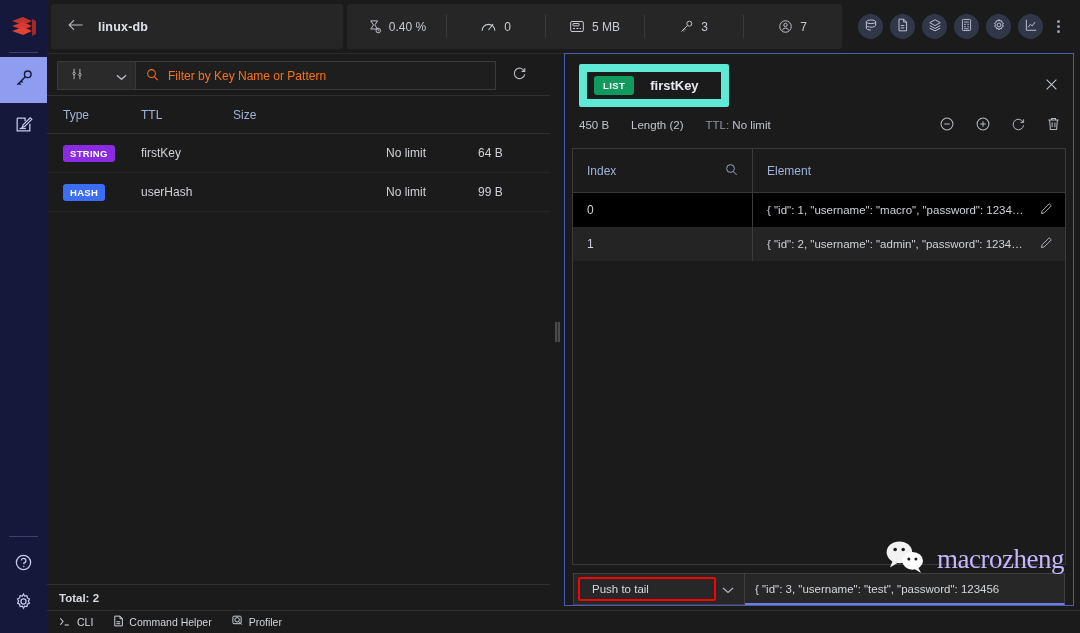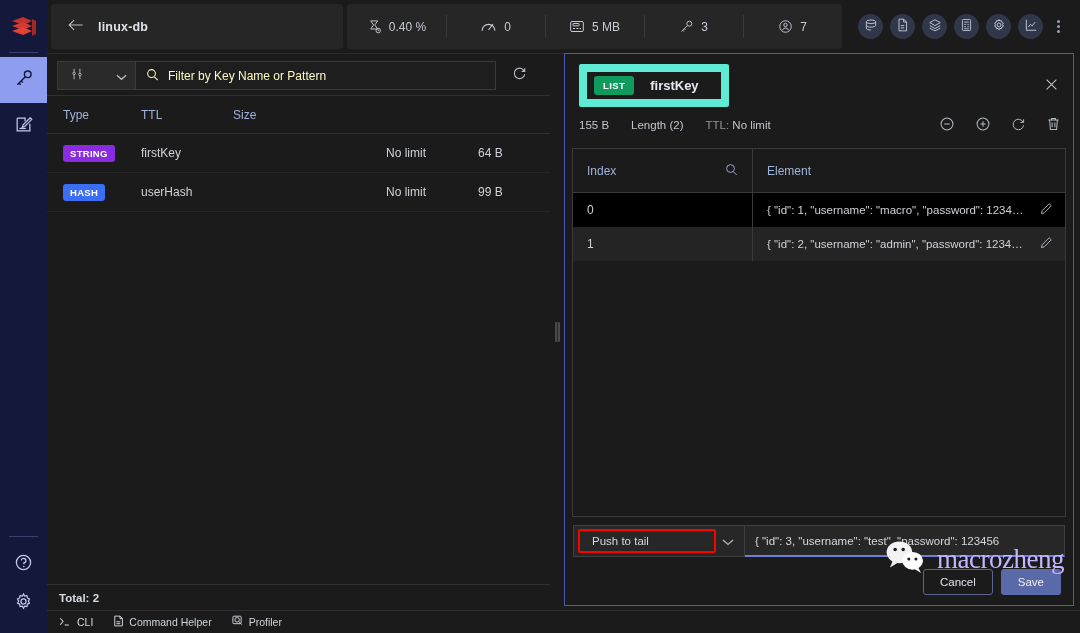--- a/index.html
+++ b/index.html
@@ -68,21 +68,21 @@
   
   .browser { width: 503px; flex: none; display: flex; flex-direction: column; background: #1b1b1b; border-top: 1px solid #2b2b2b; }
   .filter-row { height: 41px; display: flex; align-items: center; padding: 6px 8px 4px 10px; gap: 0; }
   .sort-btn {
     width: 78px; height: 29px; background: #2a2a2a; border: 1px solid #3a3a3a; border-right: none;
     display: flex; align-items: center; justify-content: space-between; padding: 0 8px 0 12px;
     color: #b9bcc4;
   }
   .search-box {
     flex: 1; height: 29px; background: #1e1e1e; border: 1px solid #3a3a3a;
-    display: flex; align-items: center; gap: 9px; padding: 0 10px; color: #fef9c3; font-size: 12px;
+    display: flex; align-items: center; gap: 9px; padding: 0 10px; color: #f97316; font-size: 12px;
   }
   .refresh-btn { width: 46px; display: flex; align-items: center; justify-content: center; color: #b9bcc4; }
 
   .th-row {
     display: flex; align-items: center; height: 39px;
     border-bottom: 1px solid #303030; border-top: 1px solid #303030;
     padding: 0 14px 0 16px; color: #9fb3d9; font-size: 12px;
   }
   .col-type { width: 78px; flex: none; }
   .col-key { flex: 1; display: flex; align-items: center; gap: 10px; }
@@ -435,21 +435,21 @@
               <span class="list-badge">LIST</span>
               <span class="det-key-name">firstKey</span>
             </div>
             <span class="close-x">
               <svg width="15" height="15" viewBox="0 0 20 20" fill="none" stroke="currentColor" stroke-width="1.4">
                   <path d="M3.5 3.5 L16.5 16.5 M16.5 3.5 L3.5 16.5"></path>
                 </svg>
             </span>
           </div>
           <div class="det-meta-row">
-            <span>155 B</span>
+            <span>450 B</span>
             <span>Length (2)</span>
             <span>
               <span class="lbl">TTL:</span>
               <span>No limit</span>
             </span>
             <span class="det-actions">
               <span>
                 <svg width="16" height="16" viewBox="0 0 20 20" fill="none" stroke="currentColor" stroke-width="1.3">
                     <circle cx="10" cy="10" r="7.4"></circle>
                     <path d="M6.6 10 h6.8"></path>
@@ -524,24 +524,20 @@
             <span class="select-text">Push to tail</span>
             <span class="select-caret">
               <svg width="12" height="8" viewBox="0 0 12 8" fill="none" stroke="currentColor" stroke-width="1.3">
                   <path d="M1 2 L6 6.5 L11 2"></path>
                 </svg>
             </span>
           </div>
           <div class="val-input">{    "id": 3,    "username": "test",     "password": 123456</div>
         </div>
 
-        <div class="save-row">
-          <span class="btn-cancel">Cancel</span>
-          <span class="btn-save">Save</span>
-        </div>
       </div>
 
       <div class="watermark">
         <span>
           <svg width="42" height="34" viewBox="0 0 44 36">
             <ellipse cx="15" cy="13" rx="13.5" ry="11.5" fill="#f2f2f2"></ellipse>
             <path d="M8 22 L5 29 L12.5 24.5 Z" fill="#f2f2f2"></path>
             <circle cx="10.5" cy="10" r="1.9" fill="#1b1b1b"></circle>
             <circle cx="19" cy="10" r="1.9" fill="#1b1b1b"></circle>
             <ellipse cx="29" cy="22" rx="11" ry="9.4" fill="#ffffff"></ellipse>

